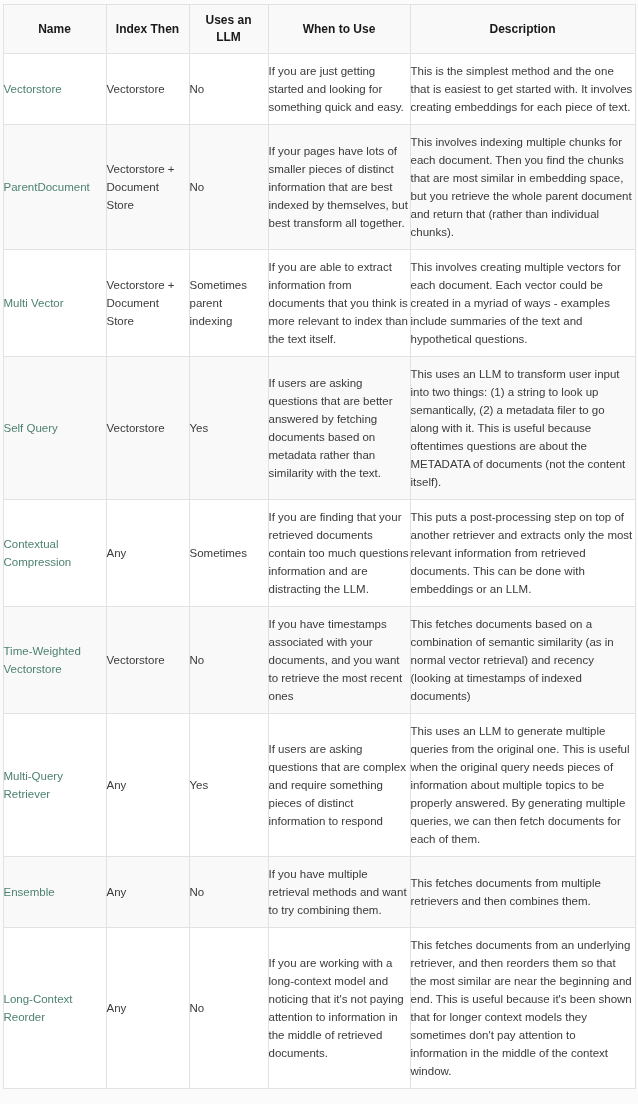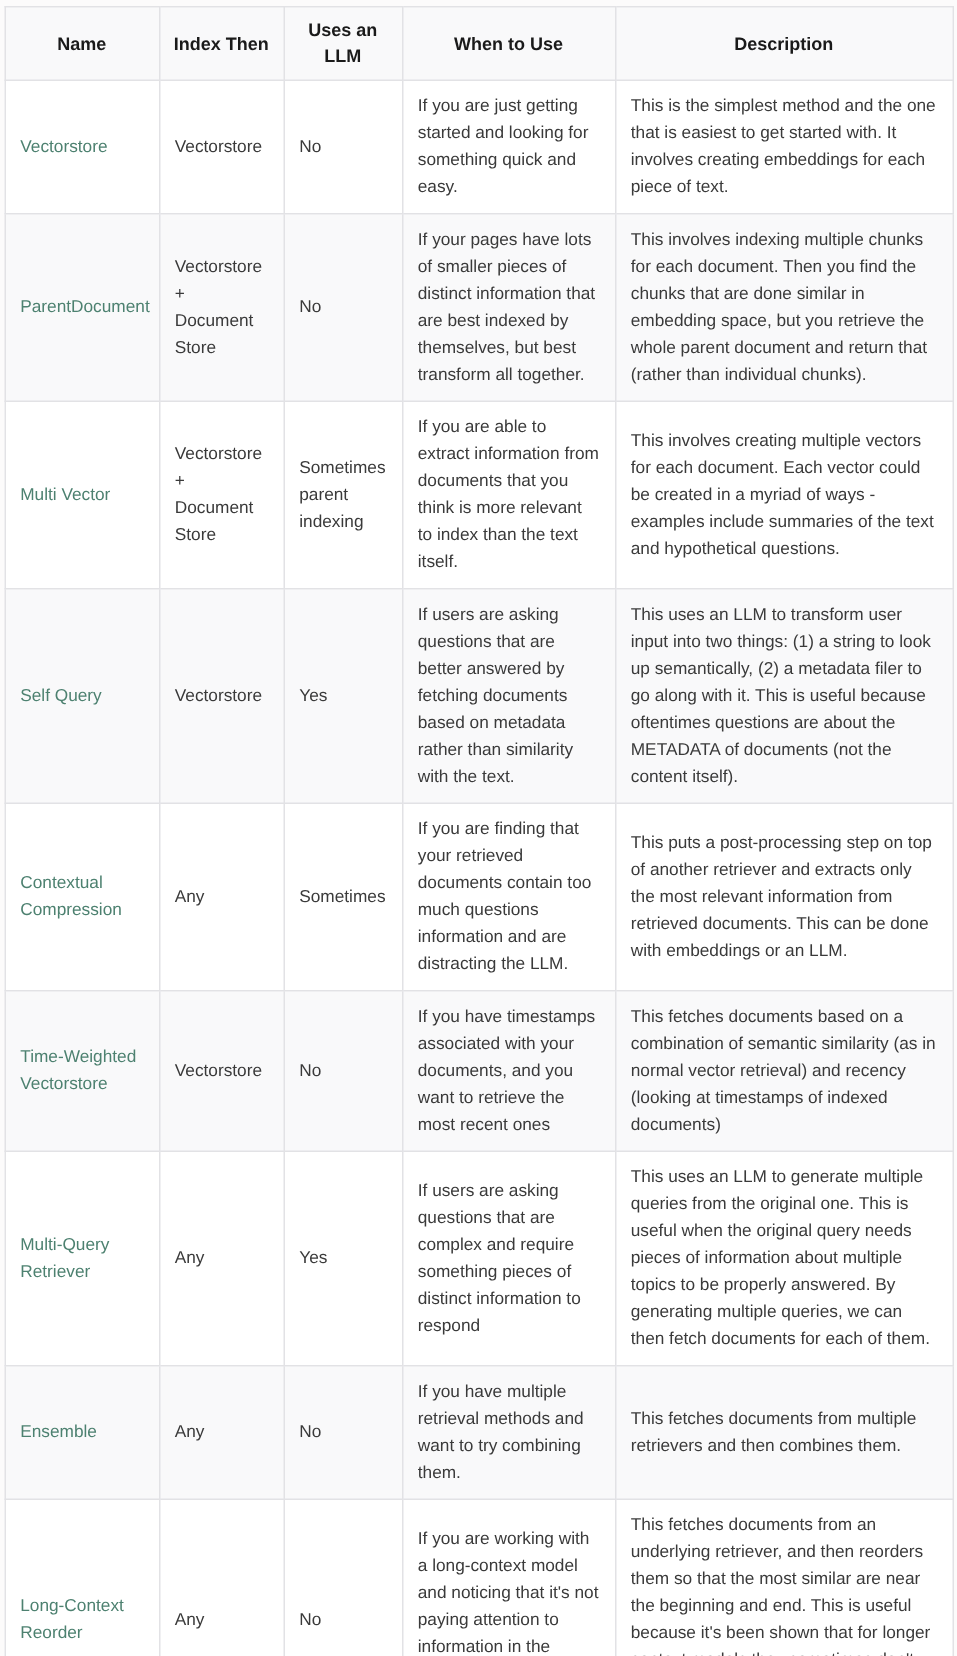--- a/index.html
+++ b/index.html
@@ -45,21 +45,21 @@
     line-height:17px;
     padding:7px 6px;
     height:48px;
     background:var(--stripe);
   }
   td{
     font-size:11.5px;
     line-height:18px;
     color:var(--body-text);
     text-align:left;
-    padding:8px 10px;
+    padding:8px 0;
   }
   tbody tr{background:var(--rowbg);}
   tbody tr:nth-child(even){background:var(--stripe);}
   td.col-name a{
     color:var(--link);
     text-decoration:none;
     cursor:pointer;
   }
 </style>
 </head>
@@ -89,21 +89,21 @@
           <td class="col-index_type">Vectorstore</td>
           <td class="col-uses_llm">No</td>
           <td class="col-when_to_use">If you are just getting started and looking for something quick and easy.</td>
           <td class="col-description">This is the simplest method and the one that is easiest to get started with. It involves creating embeddings for each piece of text.</td>
         </tr>
         <tr>
           <td class="col-name"><a>ParentDocument</a></td>
           <td class="col-index_type">Vectorstore + Document Store</td>
           <td class="col-uses_llm">No</td>
           <td class="col-when_to_use">If your pages have lots of smaller pieces of distinct information that are best indexed by themselves, but best transform all together.</td>
-          <td class="col-description">This involves indexing multiple chunks for each document. Then you find the chunks that are done similar in embedding space, but you retrieve the whole parent document and return that (rather than individual chunks).</td>
+          <td class="col-description">This involves indexing multiple chunks for each document. Then you find the chunks that are most similar in embedding space, but you retrieve the whole parent document and return that (rather than individual chunks).</td>
         </tr>
         <tr>
           <td class="col-name"><a>Multi Vector</a></td>
           <td class="col-index_type">Vectorstore + Document Store</td>
           <td class="col-uses_llm">Sometimes parent indexing</td>
           <td class="col-when_to_use">If you are able to extract information from documents that you think is more relevant to index than the text itself.</td>
           <td class="col-description">This involves creating multiple vectors for each document. Each vector could be created in a myriad of ways - examples include summaries of the text and hypothetical questions.</td>
         </tr>
         <tr>
           <td class="col-name"><a>Self Query</a></td>

